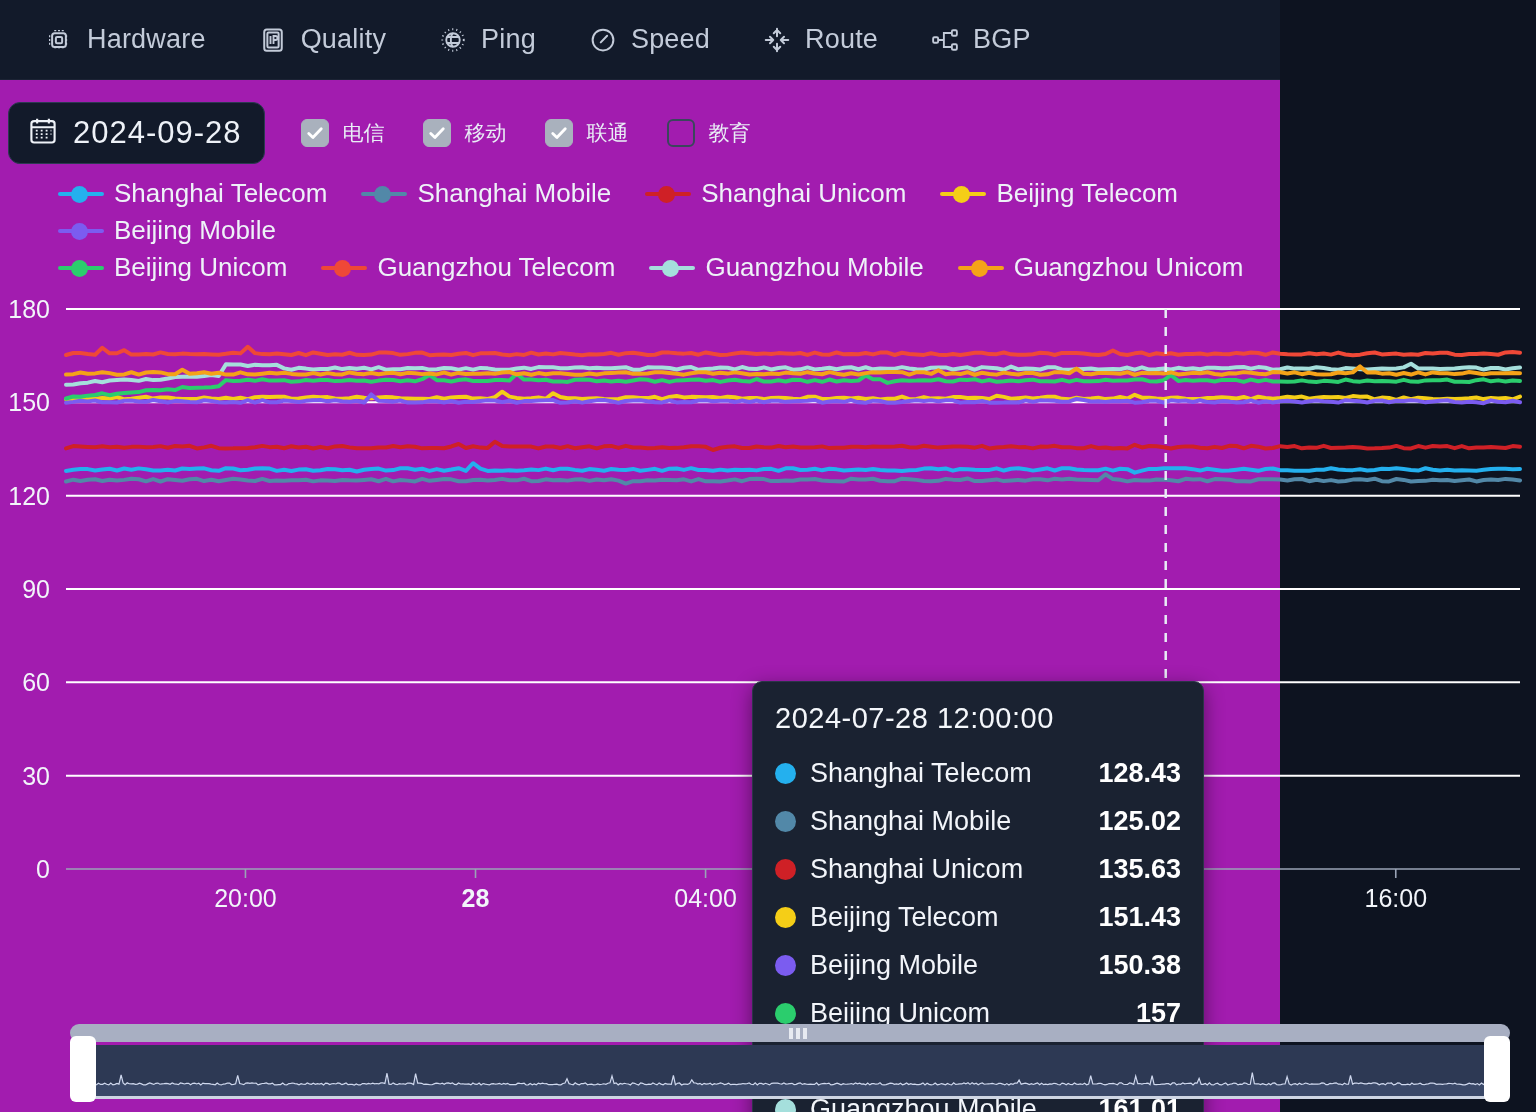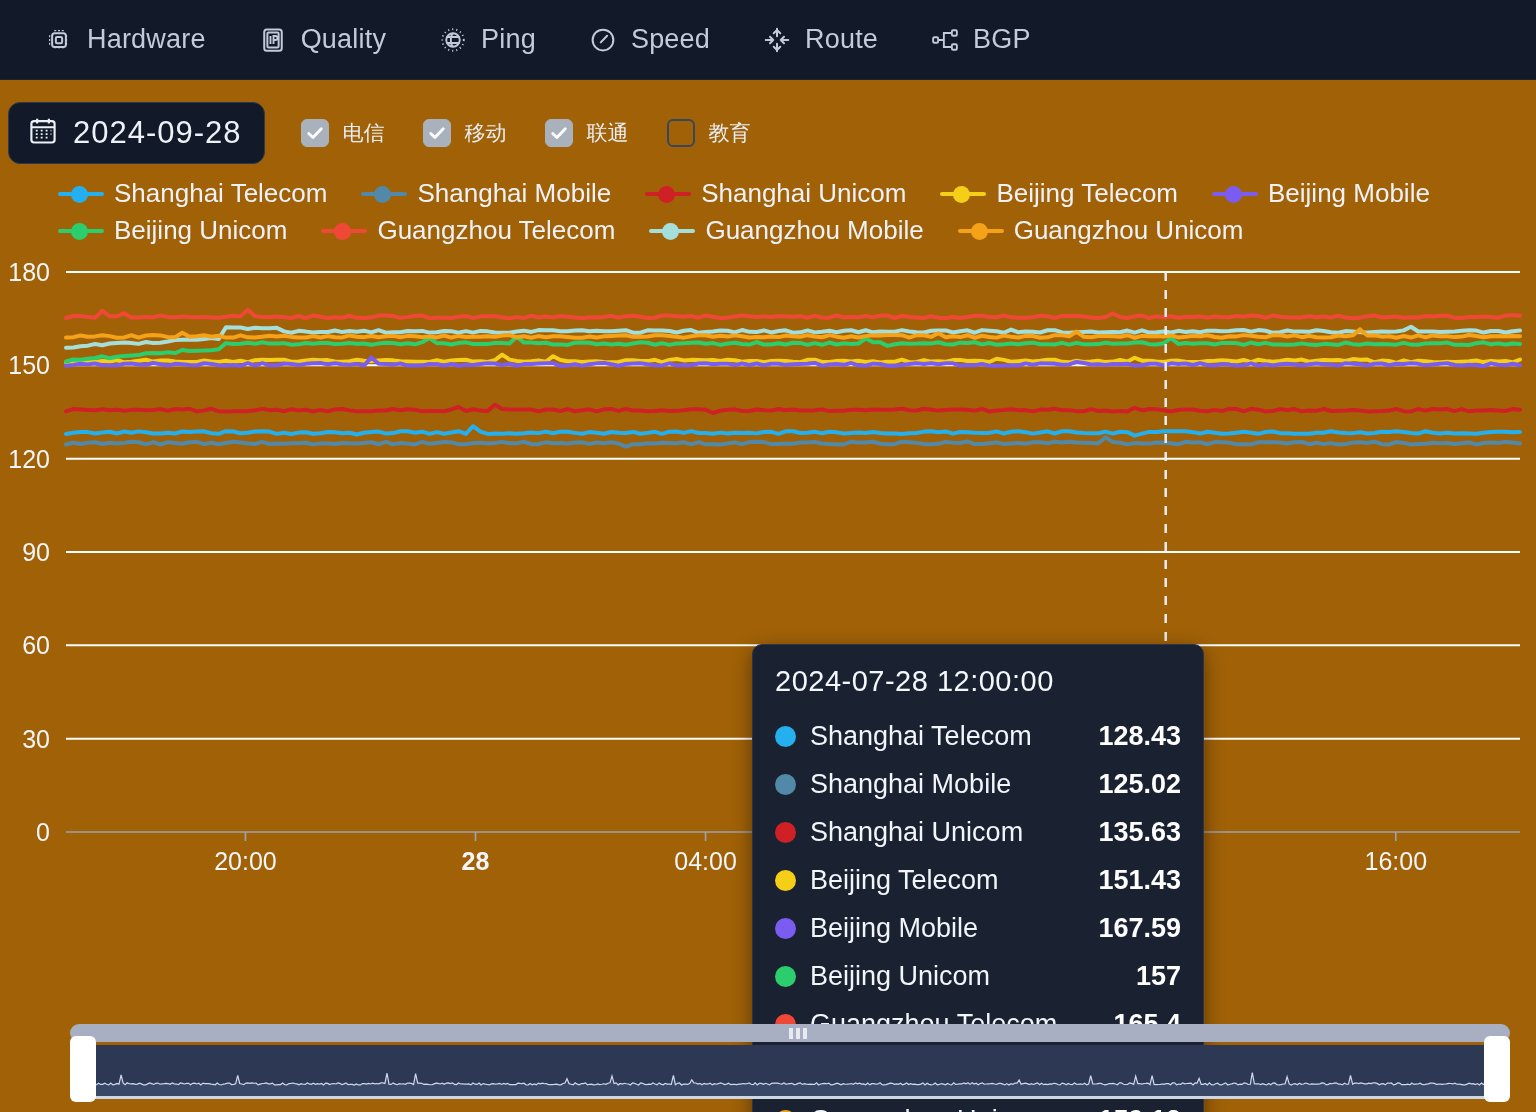--- a/index.html
+++ b/index.html
@@ -2,21 +2,21 @@
 <html><head>
 <meta charset="utf-8">
 <style>
   * { box-sizing: border-box; margin: 0; padding: 0; }
   html, body {
     width: 1536px; height: 1112px;
     background: #0d1320;
     font-family: "Liberation Sans", sans-serif;
     overflow: hidden;
   }
-  #app { position: relative; width: 1536px; height: 1112px; background: #a16207; }
+  #app { position: relative; width: 1280px; height: 1112px; background: #a21caf; }
 
   
   .tabbar {
     display: flex; align-items: center;
     height: 80px; padding-left: 18px;
     border-bottom: 1px solid #1b2334;
     background: #121a2a;
   }
   .tab {
     display: flex; align-items: center; gap: 13px;
@@ -364,21 +364,21 @@
             <span class="tt-val">135.63</span>
           </div>
           <div class="tt-row">
             <span class="tt-dot" style="background: rgb(245, 206, 23);"></span>
             <span class="tt-name">Beijing Telecom</span>
             <span class="tt-val">151.43</span>
           </div>
           <div class="tt-row">
             <span class="tt-dot" style="background: rgb(123, 92, 240);"></span>
             <span class="tt-name">Beijing Mobile</span>
-            <span class="tt-val">167.59</span>
+            <span class="tt-val">150.38</span>
           </div>
           <div class="tt-row">
             <span class="tt-dot" style="background: rgb(43, 205, 109);"></span>
             <span class="tt-name">Beijing Unicom</span>
             <span class="tt-val">157</span>
           </div>
           <div class="tt-row">
             <span class="tt-dot" style="background: rgb(239, 72, 55);"></span>
             <span class="tt-name">Guangzhou Telecom</span>
             <span class="tt-val">165.4</span>

